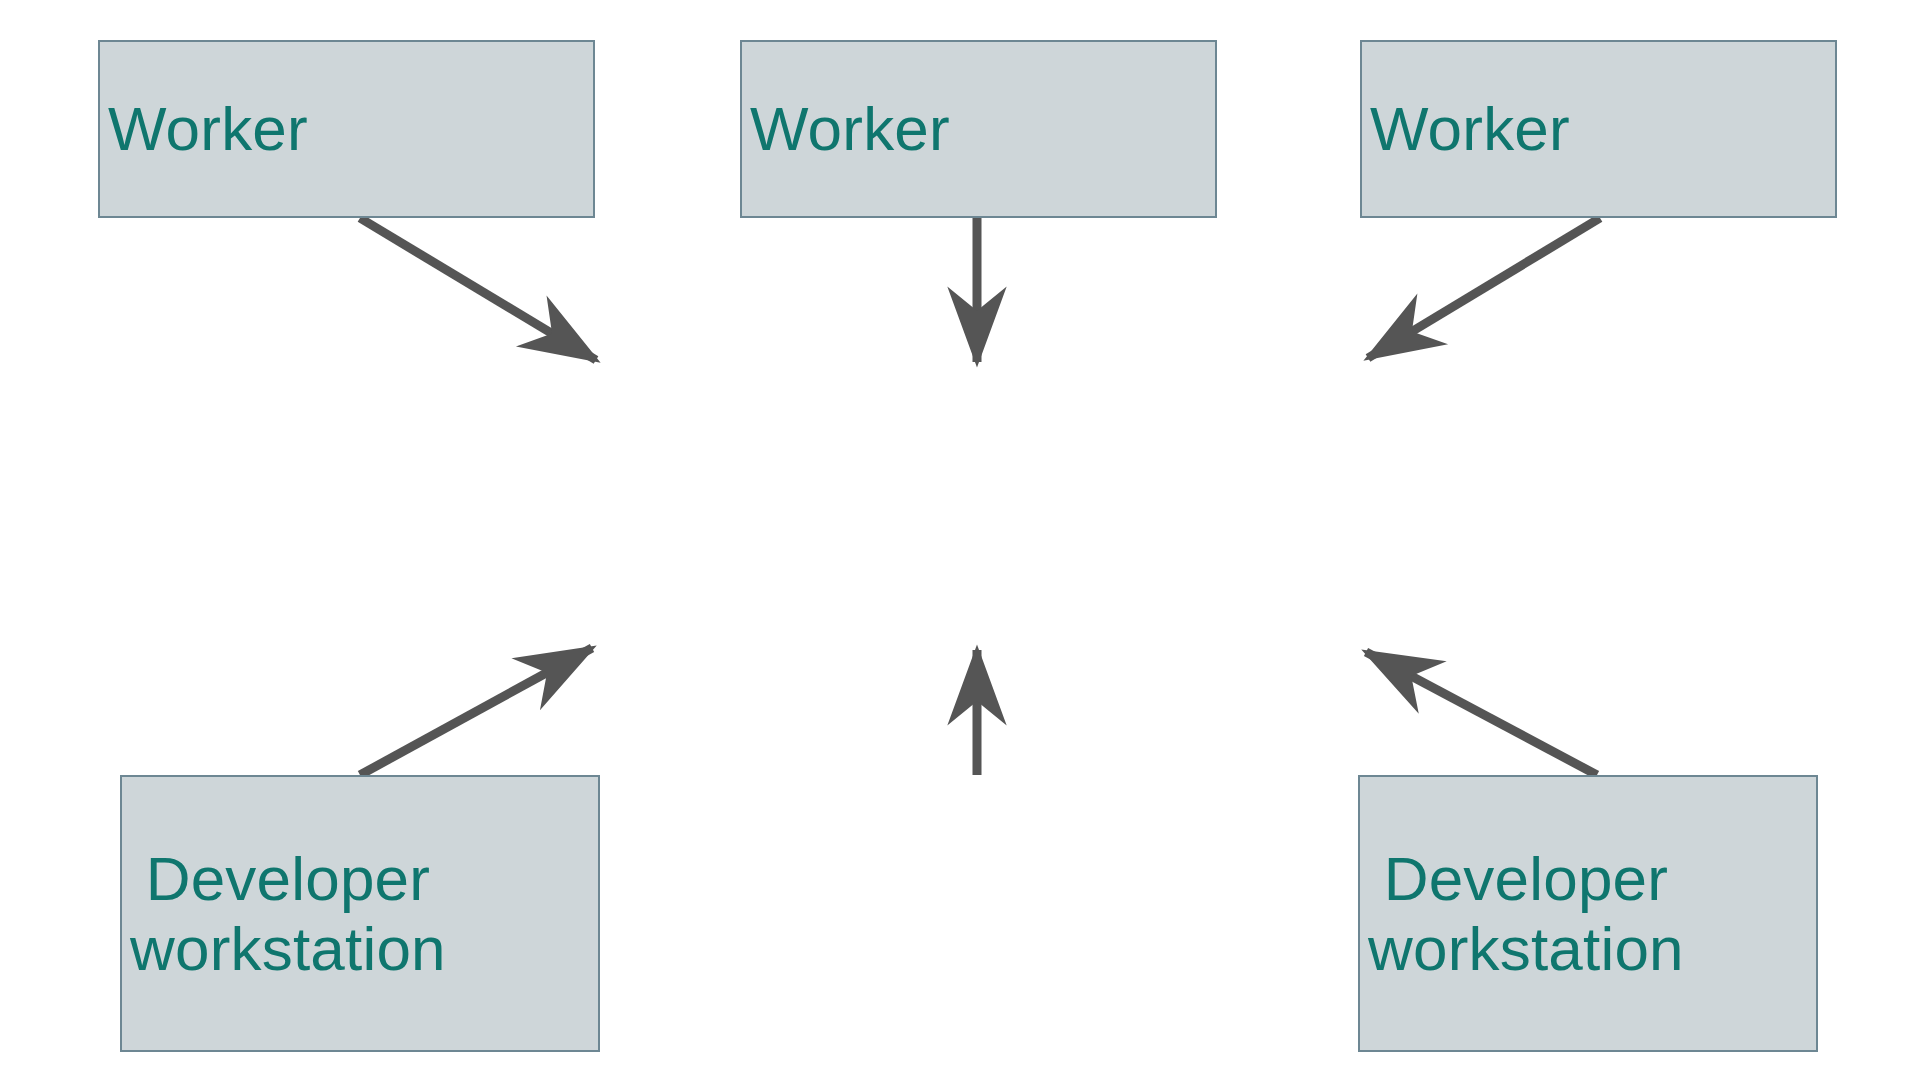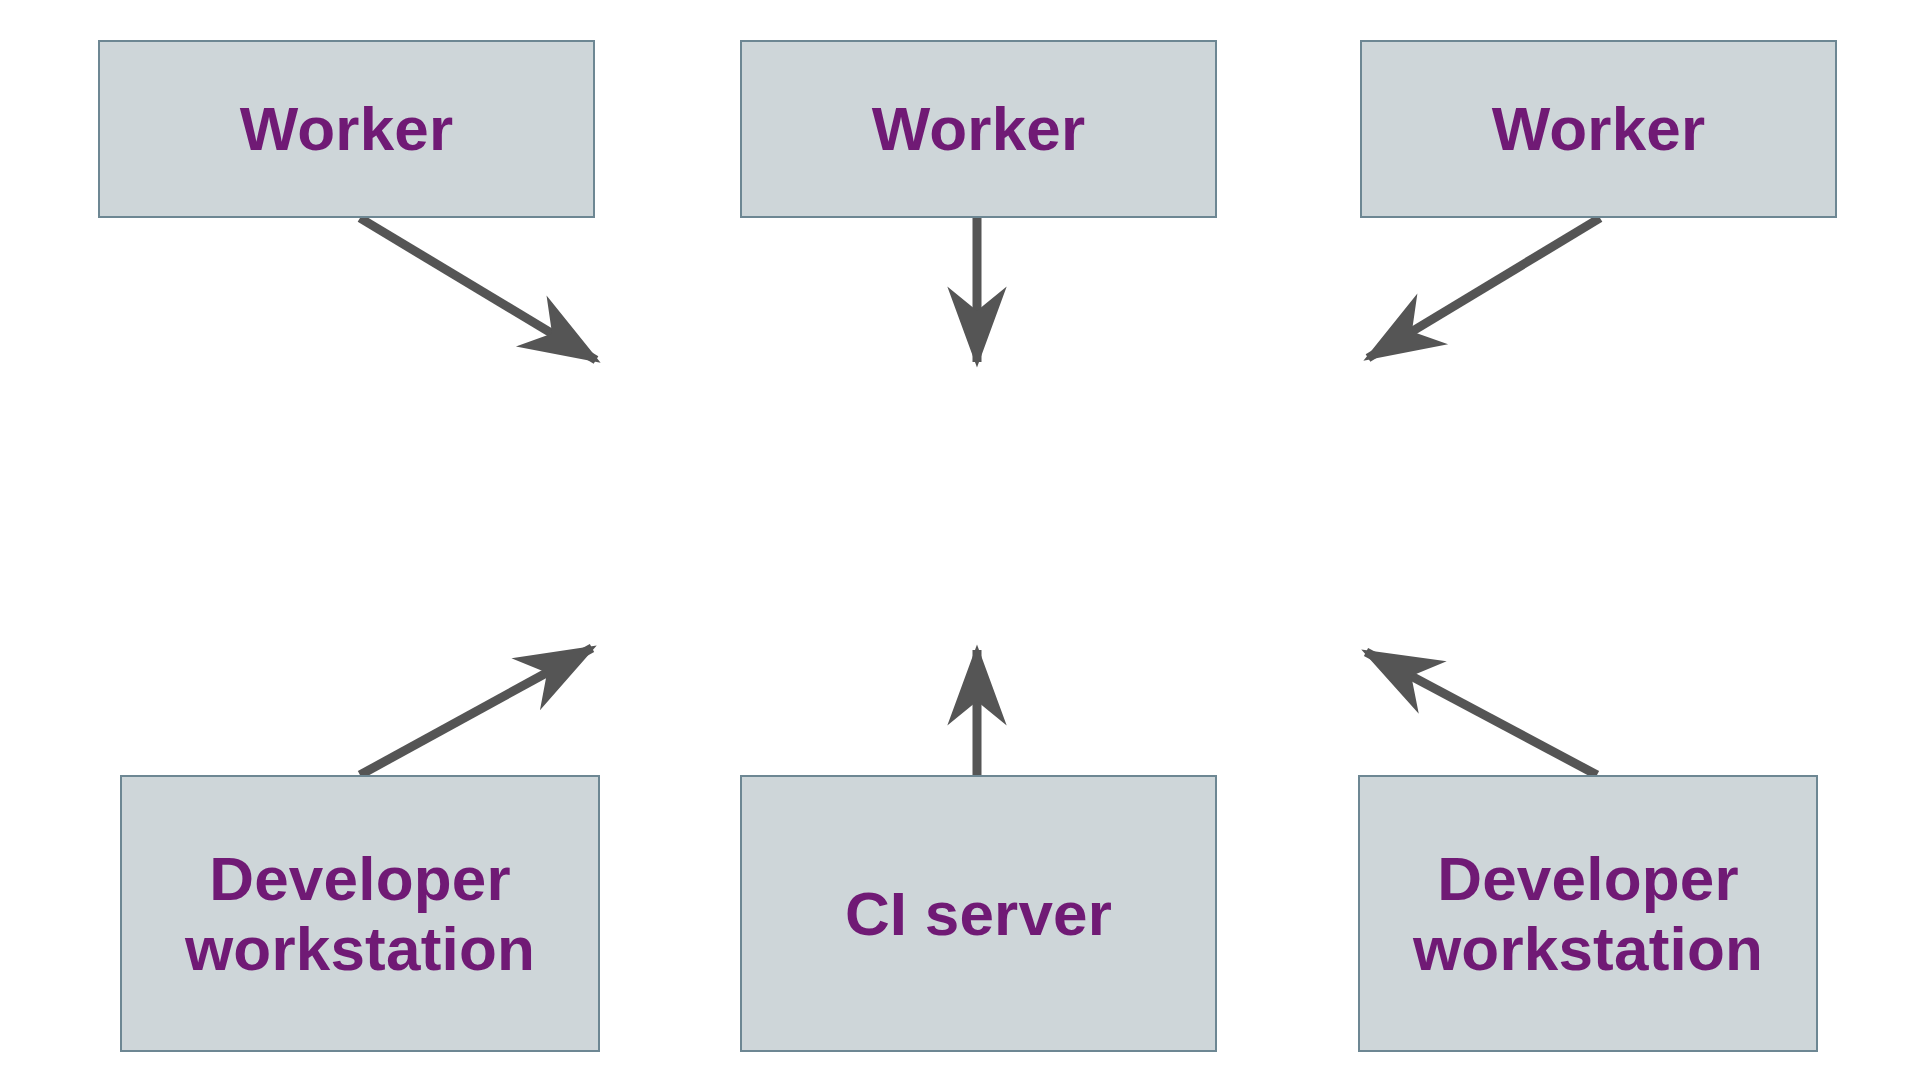--- a/index.html
+++ b/index.html
@@ -27,24 +27,23 @@
     height: 1090px;
     pointer-events: none;
   }
   .node {
     position: absolute;
     box-sizing: border-box;
     background: #ced6d9;
     border: 2px solid #6d8793;
     display: flex;
     align-items: center;
-    justify-content: center;
     text-align: center;
-    color: #701a75;
-    font-weight: 700;
+    color: #0f766e;
+    font-weight: 400;
     line-height: 1.12;
     letter-spacing: 0.2px;
     white-space: pre-line;
   }
   .node-label {
     display: block;
     padding: 0 8px;
     white-space: pre-line;
   }
   .n-worker-l  { left: 98px;   top: 40px;  width: 497px; height: 178px; font-size: 62px; }
@@ -103,22 +102,19 @@
   <div class="node n-worker-r">
     <span class="node-label">Worker</span>
   </div>
 
 
   <div class="node n-devws-l">
     <span class="node-label">Developer
 workstation</span>
   </div>
 
-  <div class="node n-ci">
-    <span class="node-label">CI server</span>
-  </div>
 
   <div class="node n-devws-r">
     <span class="node-label">Developer
 workstation</span>
   </div>
 
 </div>
 
 </body></html>

